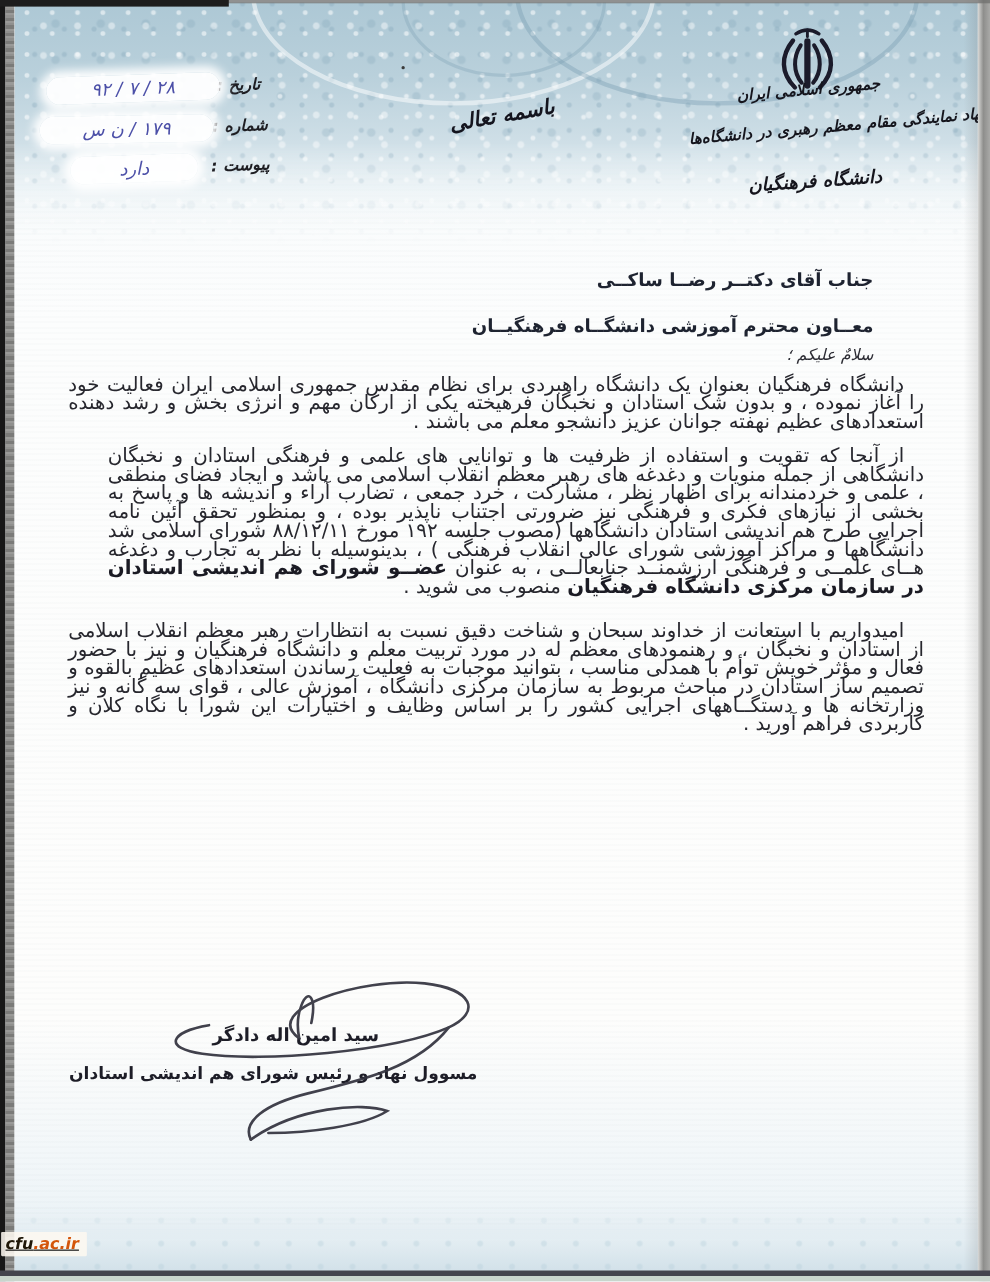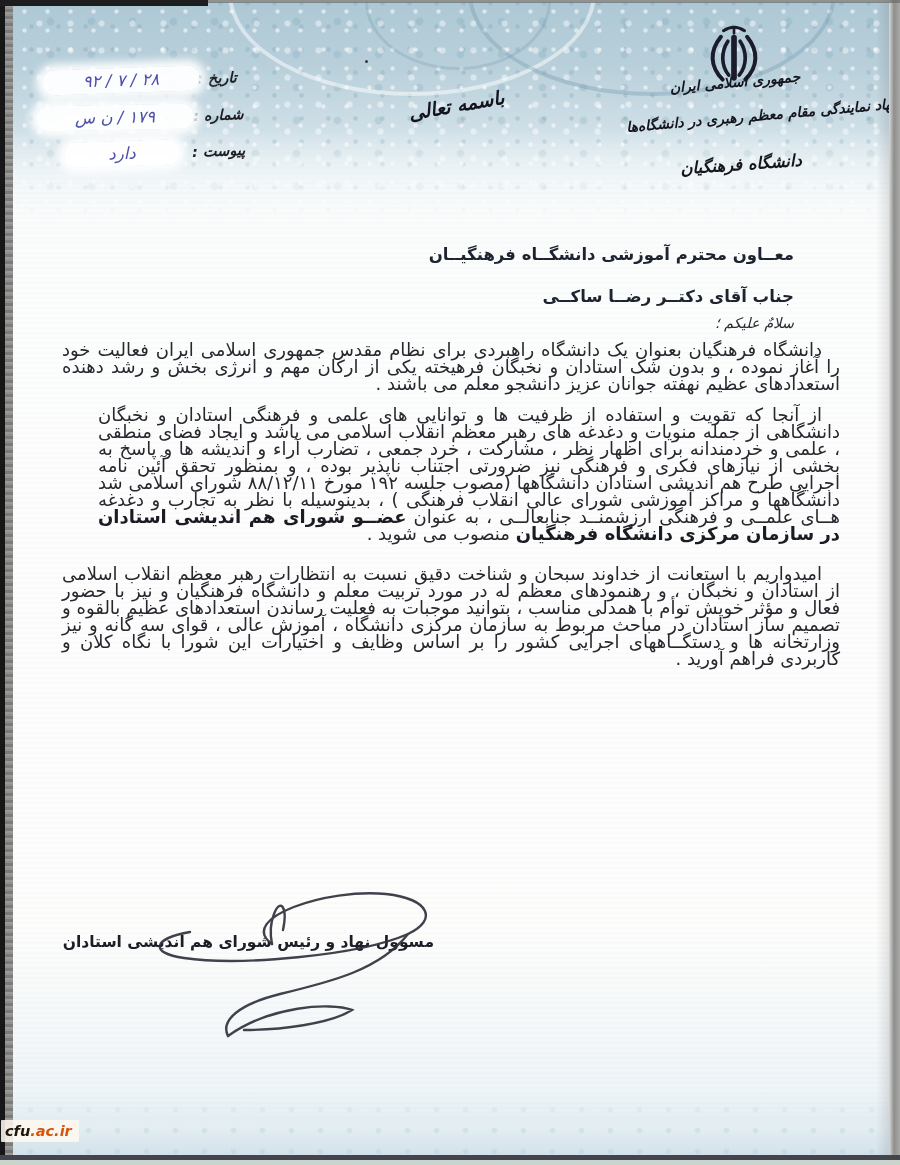--- a/index.html
+++ b/index.html
@@ -79,21 +79,21 @@
 
   
   .sig-block{position:absolute;left:104px;top:924px;width:330px;z-index:5;text-align:center;
     font-weight:bold;color:#1d1d27;}
   .sig-name{font-size:16.5px;line-height:34px;}
   .sig-title{font-size:15.5px;line-height:36px;white-space:nowrap;}
   .sig-svg{position:absolute;left:118px;top:876px;width:334px;height:174px;z-index:6;pointer-events:none;}
 
   
   .watermark{position:absolute;left:1px;top:1120px;z-index:9;font-size:14.5px;font-weight:bold;
-    font-style:italic;white-space:nowrap;background:rgba(253,248,240,.88);padding:3px 7px 3px 4px;border-radius:1px;}
+    font-style:italic;white-space:nowrap;background:rgba(253,248,240,.88);padding:3px 7px 3px 4px;border-radius:1px;text-decoration:underline;}
   .wm-cfu{color:#1f1708;} .wm-suffix{color:#d4550a;}
   .speck{position:absolute;left:365px;top:60px;width:3px;height:3px;border-radius:50%;background:#3a3a3a;z-index:5;}
 </style>
 </head>
 <body>
 
 <div class="page">
 
   <div class="paper"></div>
 
@@ -123,32 +123,33 @@
 
   <div class="meta-label ml-1 rtl">تاریخ :</div>
   <div class="pill pv-1" dir="ltr">۹۲ / ۷ / ۲۸</div>
   <div class="meta-label ml-2 rtl">شماره :</div>
   <div class="pill pv-2 rtl">۱۷۹ / ن س</div>
   <div class="meta-label ml-3 rtl">پیوست :</div>
   <div class="pill pv-3 rtl">دارد</div>
   <div class="speck"></div>
 
   <div class="recipient rtl">
+    <div>جناب آقای دکتــر رضــا ساکــی</div>
     <div>معــاون محترم آموزشی  دانشگــاه فرهنگیــان</div>
-    <div>جناب آقای دکتــر رضــا ساکــی</div>
   </div>
   <div class="salutation rtl">سلامٌ علیکم ؛</div>
 
   <div class="letter-body rtl">
     <p>دانشگاه فرهنگیان بعنوان یک دانشگاه راهبردی برای نظام مقدس جمهوری اسلامی ایران فعالیت خود را آغاز نموده ، و بدون شک استادان و نخبگان فرهیخته یکی از ارکان مهم و انرژی بخش و رشد دهنده استعدادهای عظیم نهفته جوانان عزیز دانشجو معلم می باشند .</p>
     <p class="gap-lg"><span>از آنجا که تقویت و استفاده از ظرفیت ها و توانایی های علمی و فرهنگی استادان و نخبگان دانشگاهی از جمله منویات و دغدغه های رهبر معظم انقلاب اسلامی می باشد و ایجاد فضای منطقی ، علمی و خردمندانه برای اظهار نظر ، مشارکت ، خرد جمعی ، تضارب آراء و اندیشه ها و پاسخ به بخشی از نیازهای فکری و فرهنگی نیز ضرورتی اجتناب ناپذیر بوده ، و بمنظور تحقق آئین نامه اجرایی طرح هم اندیشی استادان دانشگاهها (مصوب جلسه ۱۹۲ مورخ ۸۸/۱۲/۱۱ شورای اسلامی شد دانشگاهها و مراکز آموزشی شورای عالی انقلاب فرهنگی ) ، بدینوسیله با نظر به تجارب و دغدغه هــای علمــی و فرهنگی ارزشمنــد جنابعالــی ، به عنوان </span><b>عضــو شورای هم اندیشی استادان در سازمان مرکزی دانشگاه فرهنگیان</b><span> منصوب می شوید .</span></p>
     <p>امیدواریم با استعانت از خداوند سبحان و شناخت دقیق نسبت به انتظارات رهبر معظم انقلاب اسلامی از استادان و نخبگان ، و رهنمودهای معظم له در مورد تربیت معلم و دانشگاه فرهنگیان و نیز با حضور فعال و مؤثر خویش توأم با همدلی مناسب ، بتوانید موجبات به فعلیت رساندن استعدادهای عظیم بالقوه و تصمیم ساز استادان در مباحث مربوط به سازمان مرکزی دانشگاه ، آموزش عالی ، قوای سه گانه و نیز وزارتخانه ها و دستگــاههای اجرایی کشور را بر اساس وظایف و اختیارات این شورا با نگاه کلان و کاربردی فراهم آورید .</p>
   </div>
 
   <div class="sig-block rtl">
+    <div class="sig-name">سید امین اله دادگر</div>
     <div class="sig-title">مسوول نهاد و رئیس شورای هم اندیشی استادان</div>
   </div>
   <svg class="sig-svg" viewBox="0 0 334 174">
     <g stroke="#32323e" stroke-width="2.4" fill="none" stroke-linecap="round" opacity=".92">
       <path d="M165 54 C170 30 162 22 156 38 C152 48 152 58 154 68"></path>
       <path d="M154 68 C118 42 210 12 268 18 C312 23 320 44 290 58 C240 80 120 90 66 82 C30 77 36 62 72 56"></path>
       <path d="M290 58 C262 94 212 106 162 118 C122 128 102 144 110 160"></path>
       <path d="M110 160 C152 130 212 126 234 134 C212 148 162 154 126 154"></path>
     </g>
   </svg>

